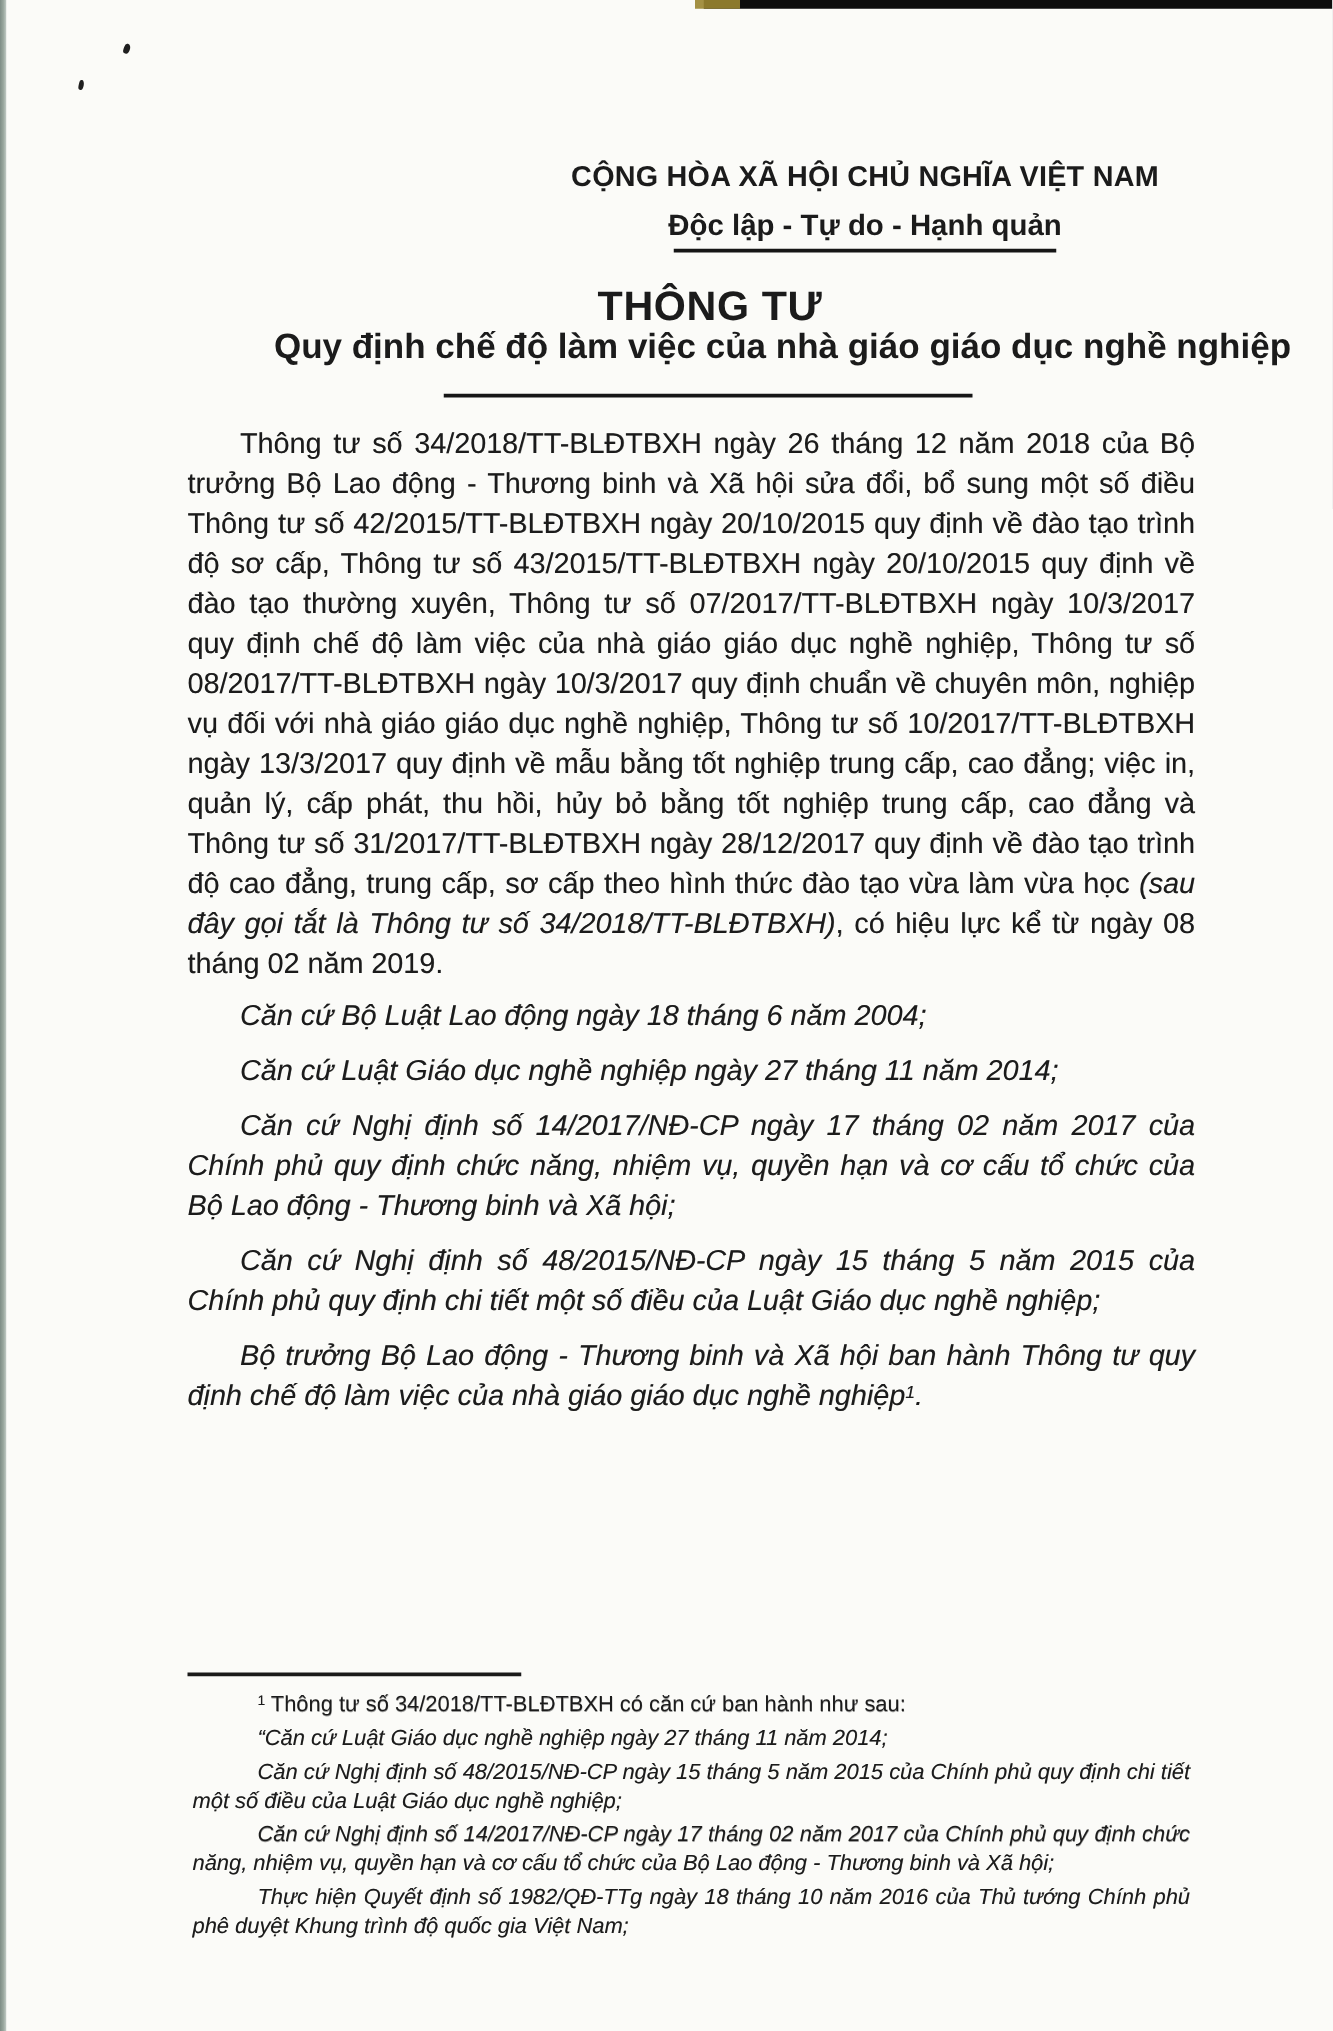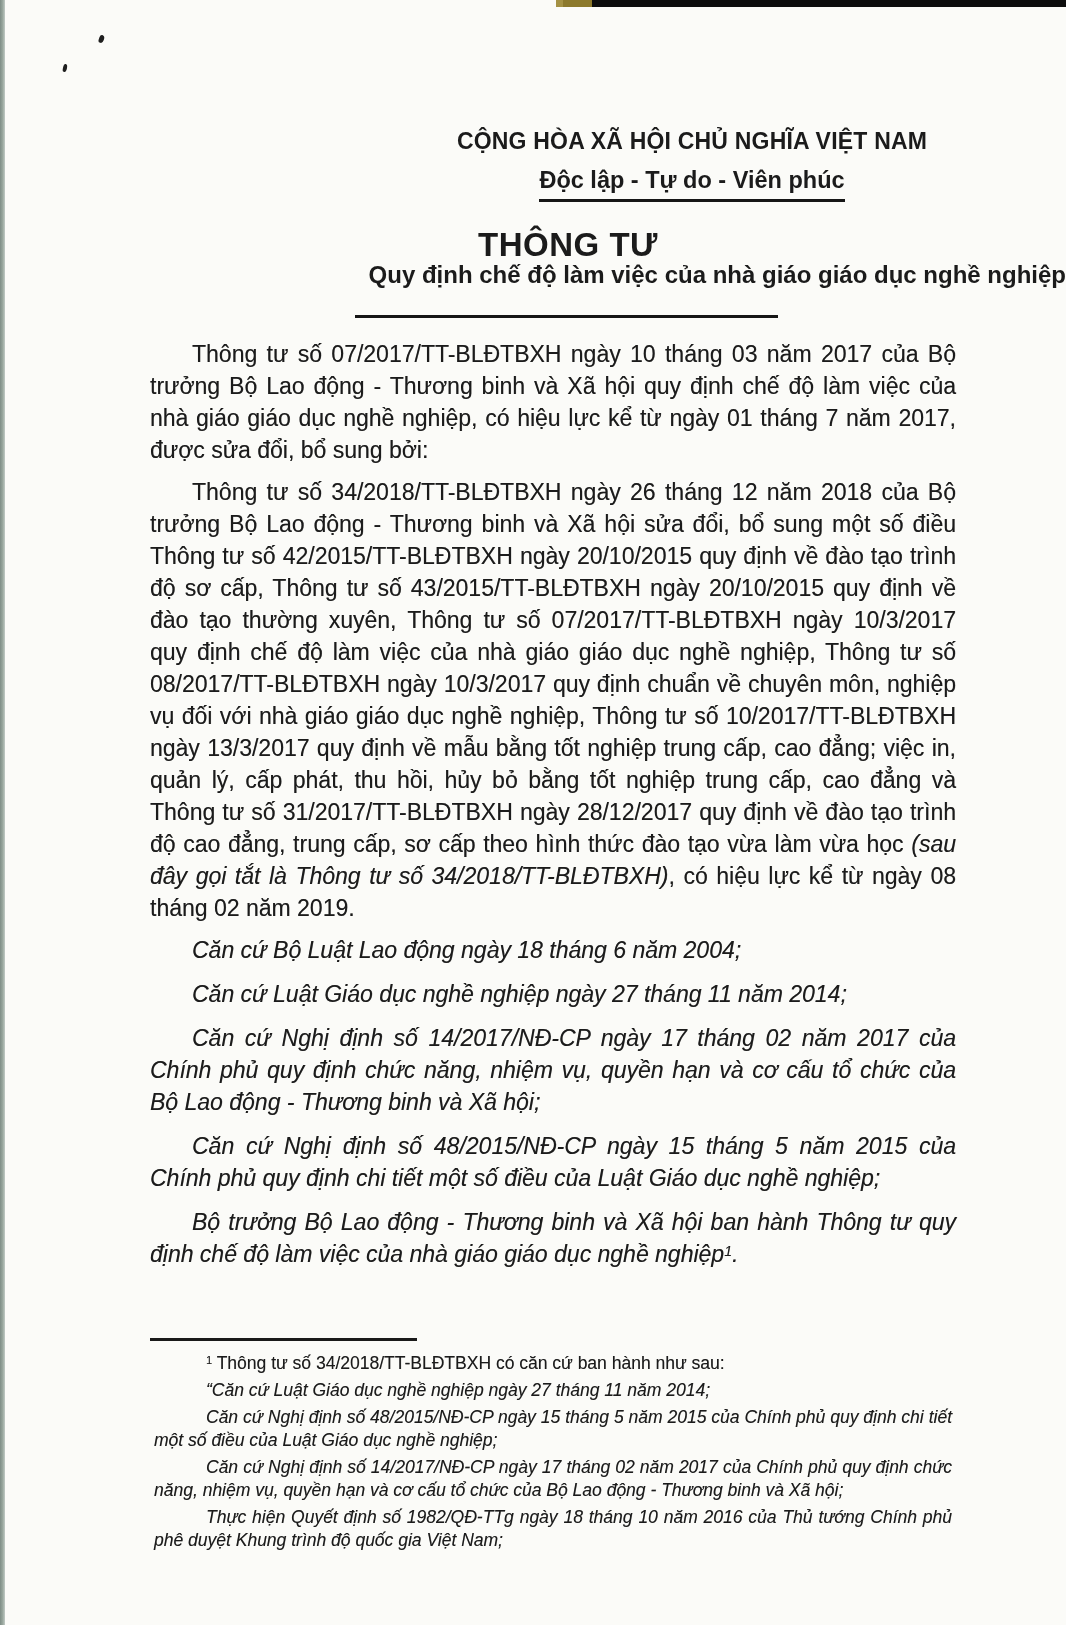--- a/index.html
+++ b/index.html
@@ -21,22 +21,22 @@
   .speck-1{left:99px;top:35px;width:5px;height:8px;transform:rotate(20deg);}
   .speck-2{left:63px;top:64px;width:4px;height:8px;transform:rotate(12deg);}
 
   
   .header{position:absolute;left:420px;top:126px;width:544px;text-align:center;}
   .nat-title{font-weight:bold;font-size:23px;line-height:30px;white-space:nowrap;letter-spacing:.2px;}
   .nat-motto{font-weight:bold;font-size:23.5px;line-height:30px;margin-top:9px;}
   .motto-rule{width:306px;height:3px;background:#161616;margin:4px auto 0;}
   .doc-type{position:absolute;left:148px;top:226px;width:840px;text-align:center;
     font-weight:bold;font-size:33px;letter-spacing:.5px;}
-  .doc-subtitle{position:absolute;left:186px;top:261px;width:880px;text-align:right;
-    font-weight:bold;font-size:24px;}
+  .doc-subtitle{position:absolute;left:186px;top:261px;width:880px;text-align:center;
+    font-weight:bold;font-size:28px;}
   .title-rule{position:absolute;left:355px;top:315px;width:423px;height:3px;background:#161616;}
 
   
   .body-text{
     position:absolute;left:150px;top:338px;width:806px;
     font-size:23px;line-height:32px;text-align:justify;
     text-shadow:0.25px 0.25px 0 rgba(10,10,10,.45);
   }
   .body-text p{margin:0 0 10px 0;text-indent:42px;}
   .body-text p.recital{font-style:italic;margin-bottom:12px;}
@@ -61,30 +61,29 @@
 <div class="page">
 
   <div class="edge-line"></div>
   <div class="top-bar"></div>
   <div class="top-bar-accent"></div>
   <div class="speck speck-1"></div>
   <div class="speck speck-2"></div>
 
   <div class="header">
     <div class="nat-title">CỘNG HÒA XÃ HỘI CHỦ NGHĨA VIỆT NAM</div>
-    <div class="nat-motto">Độc lập - Tự do - Viên phúc</div>
+    <div class="nat-motto">Độc lập - Tự do - Hạnh quản</div>
     <div class="motto-rule"></div>
   </div>
 
   <div class="doc-type">THÔNG TƯ</div>
   <div class="doc-subtitle">Quy định chế độ làm việc của nhà giáo giáo dục nghề nghiệp</div>
   <div class="title-rule"></div>
 
   <div class="body-text">
-    <p>Thông tư số 07/2017/TT-BLĐTBXH ngày 10 tháng 03 năm 2017 của Bộ trưởng Bộ Lao động - Thương binh và Xã hội quy định chế độ làm việc của nhà giáo giáo dục nghề nghiệp, có hiệu lực kể từ ngày 01 tháng 7 năm 2017, được sửa đổi, bổ sung bởi:</p>
     <p><span>Thông tư số 34/2018/TT-BLĐTBXH ngày 26 tháng 12 năm 2018 của Bộ trưởng Bộ Lao động - Thương binh và Xã hội sửa đổi, bổ sung một số điều Thông tư số 42/2015/TT-BLĐTBXH ngày 20/10/2015 quy định về đào tạo trình độ sơ cấp, Thông tư số 43/2015/TT-BLĐTBXH ngày 20/10/2015 quy định về đào tạo thường xuyên, Thông tư số 07/2017/TT-BLĐTBXH ngày 10/3/2017 quy định chế độ làm việc của nhà giáo giáo dục nghề nghiệp, Thông tư số 08/2017/TT-BLĐTBXH ngày 10/3/2017 quy định chuẩn về chuyên môn, nghiệp vụ đối với nhà giáo giáo dục nghề nghiệp, Thông tư số 10/2017/TT-BLĐTBXH ngày 13/3/2017 quy định về mẫu bằng tốt nghiệp trung cấp, cao đẳng; việc in, quản lý, cấp phát, thu hồi, hủy bỏ bằng tốt nghiệp trung cấp, cao đẳng và Thông tư số 31/2017/TT-BLĐTBXH ngày 28/12/2017 quy định về đào tạo trình độ cao đẳng, trung cấp, sơ cấp theo hình thức đào tạo vừa làm vừa học </span><span class="italic">(sau đây gọi tắt là Thông tư số 34/2018/TT-BLĐTBXH)</span><span>, có hiệu lực kể từ ngày 08 tháng 02 năm 2019.</span></p>
 
     <p class="recital">Căn cứ Bộ Luật Lao động ngày 18 tháng 6 năm 2004;</p>
     <p class="recital">Căn cứ Luật Giáo dục nghề nghiệp ngày 27 tháng 11 năm 2014;</p>
     <p class="recital">Căn cứ Nghị định số 14/2017/NĐ-CP ngày 17 tháng 02 năm 2017 của Chính phủ quy định chức năng, nhiệm vụ, quyền hạn và cơ cấu tổ chức của Bộ Lao động - Thương binh và Xã hội;</p>
     <p class="recital">Căn cứ Nghị định số 48/2015/NĐ-CP ngày 15 tháng 5 năm 2015 của Chính phủ quy định chi tiết một số điều của Luật Giáo dục nghề nghiệp;</p>
 
     <p class="recital"><span>Bộ trưởng Bộ Lao động - Thương binh và Xã hội ban hành Thông tư quy định chế độ làm việc của nhà giáo giáo dục nghề nghiệp</span><sup class="fn-ref">1</sup><span>.</span></p>
   </div>
 

